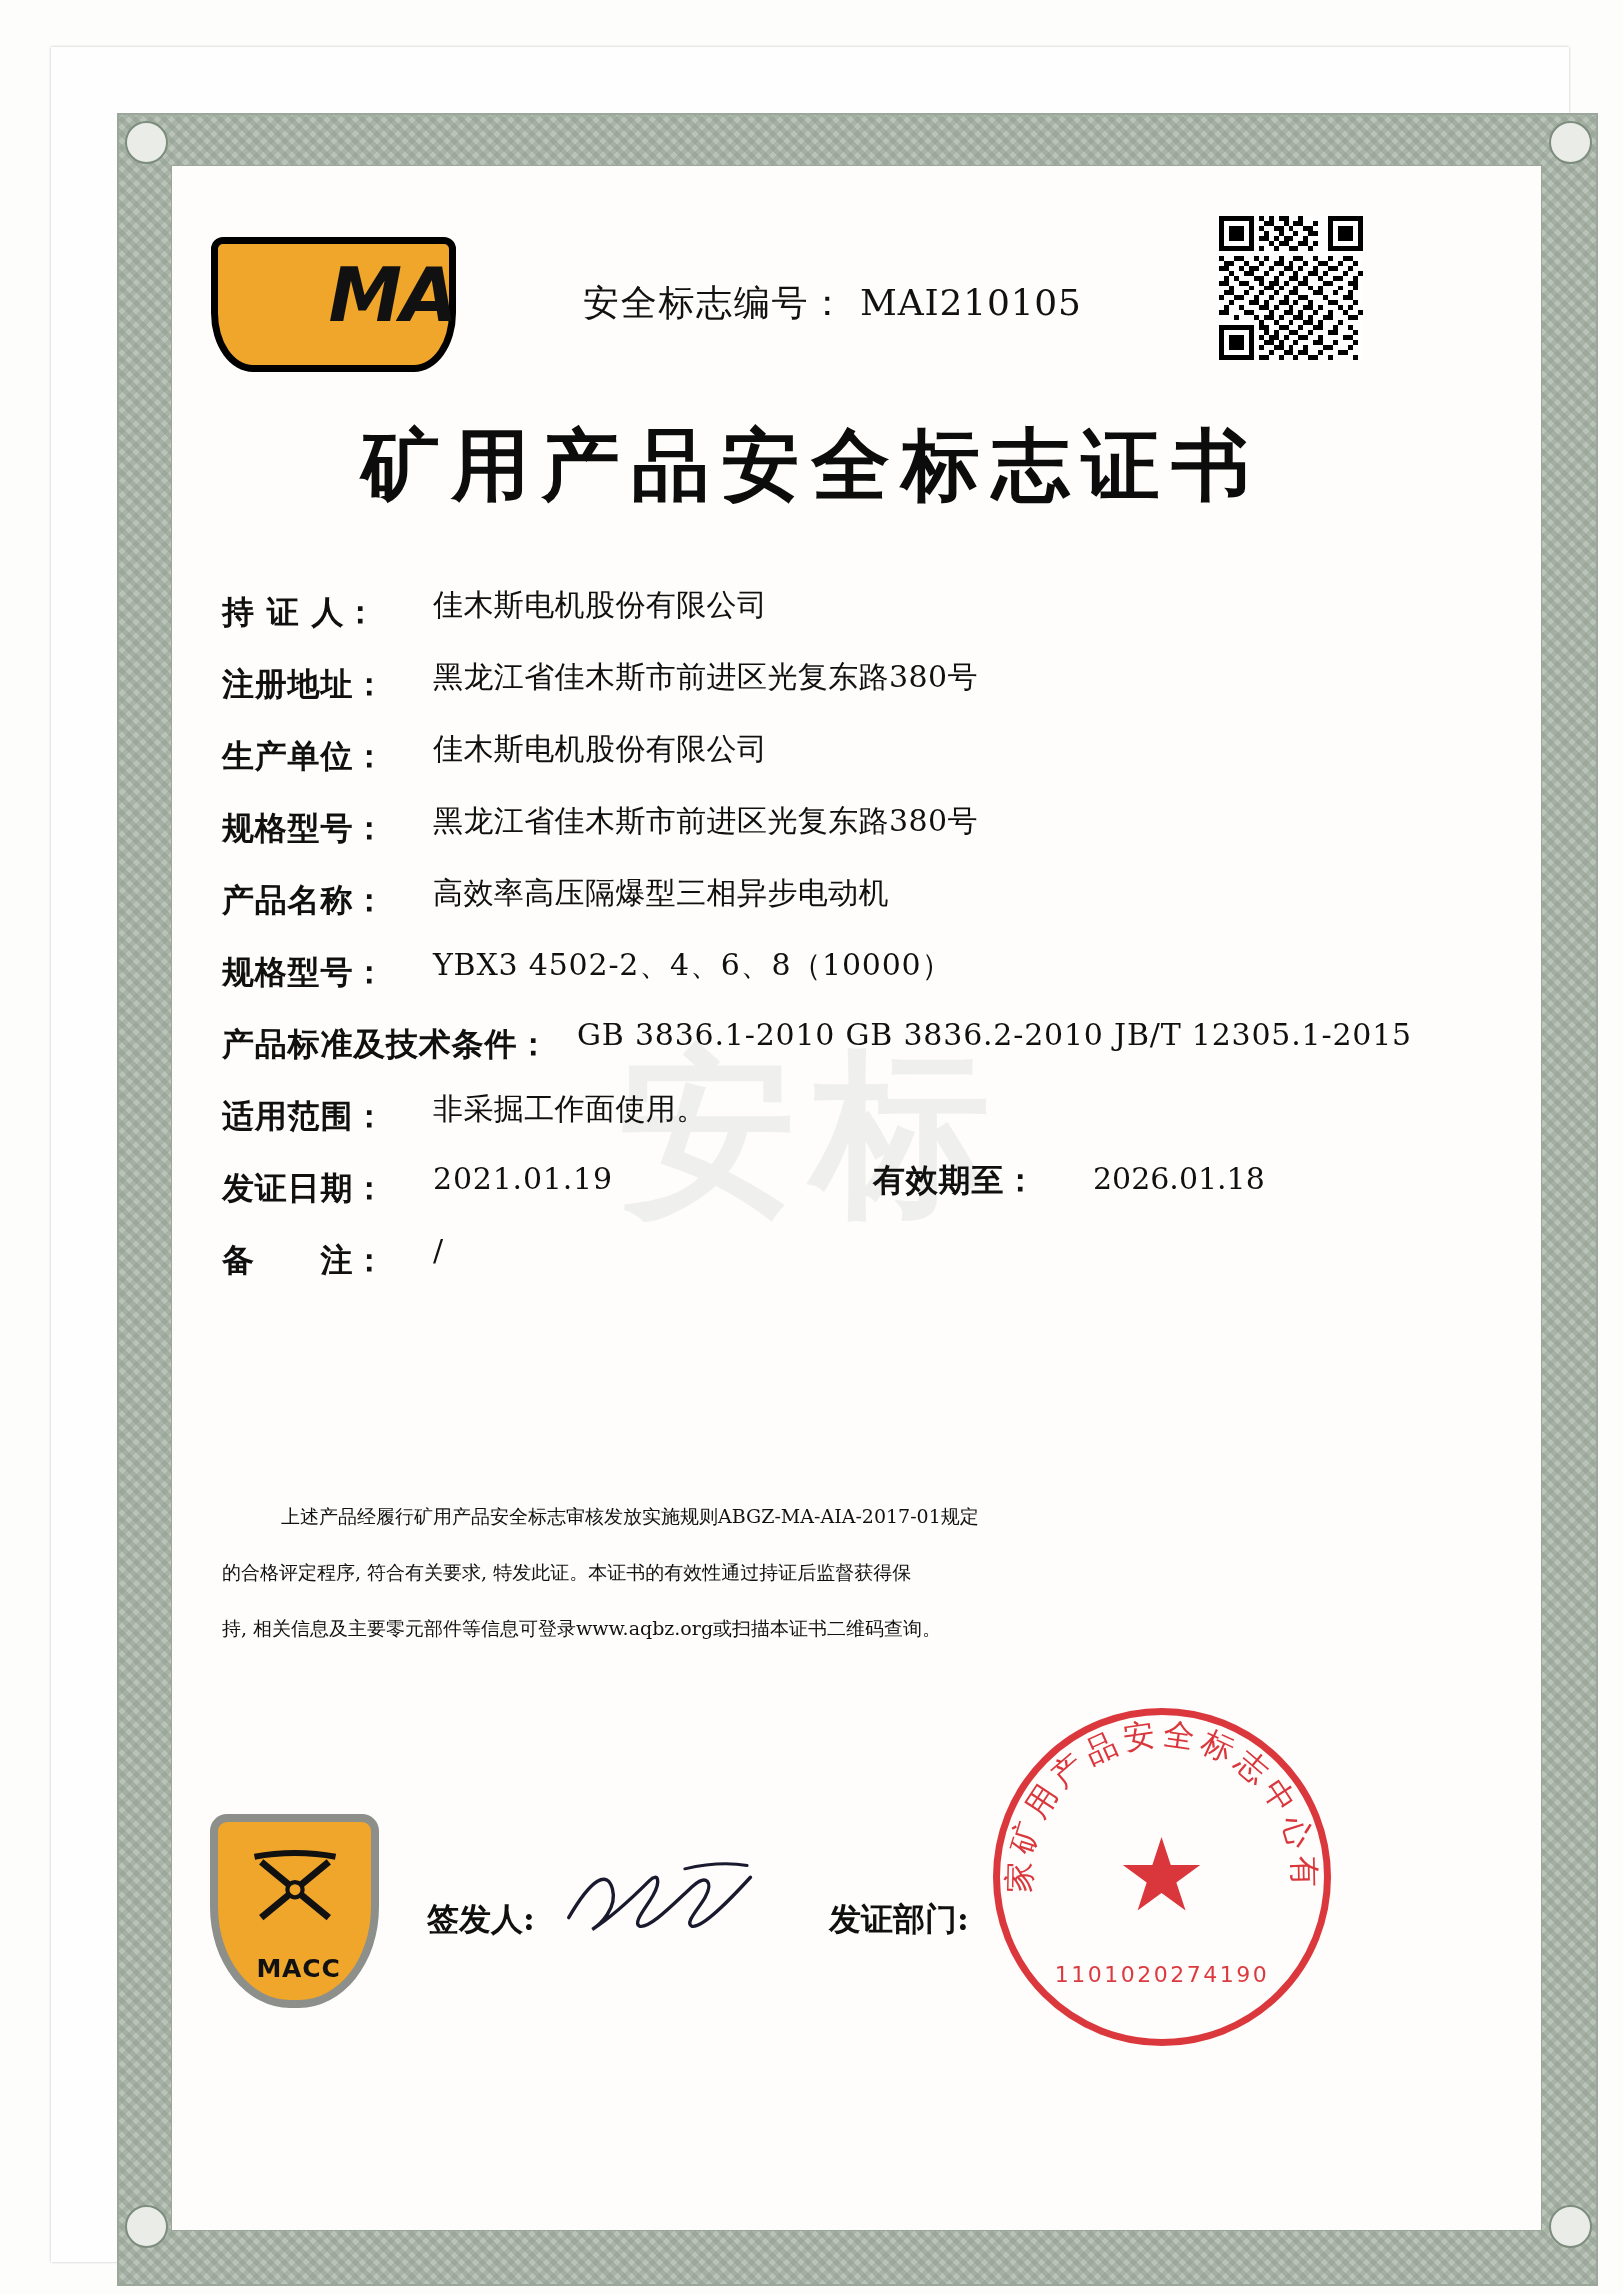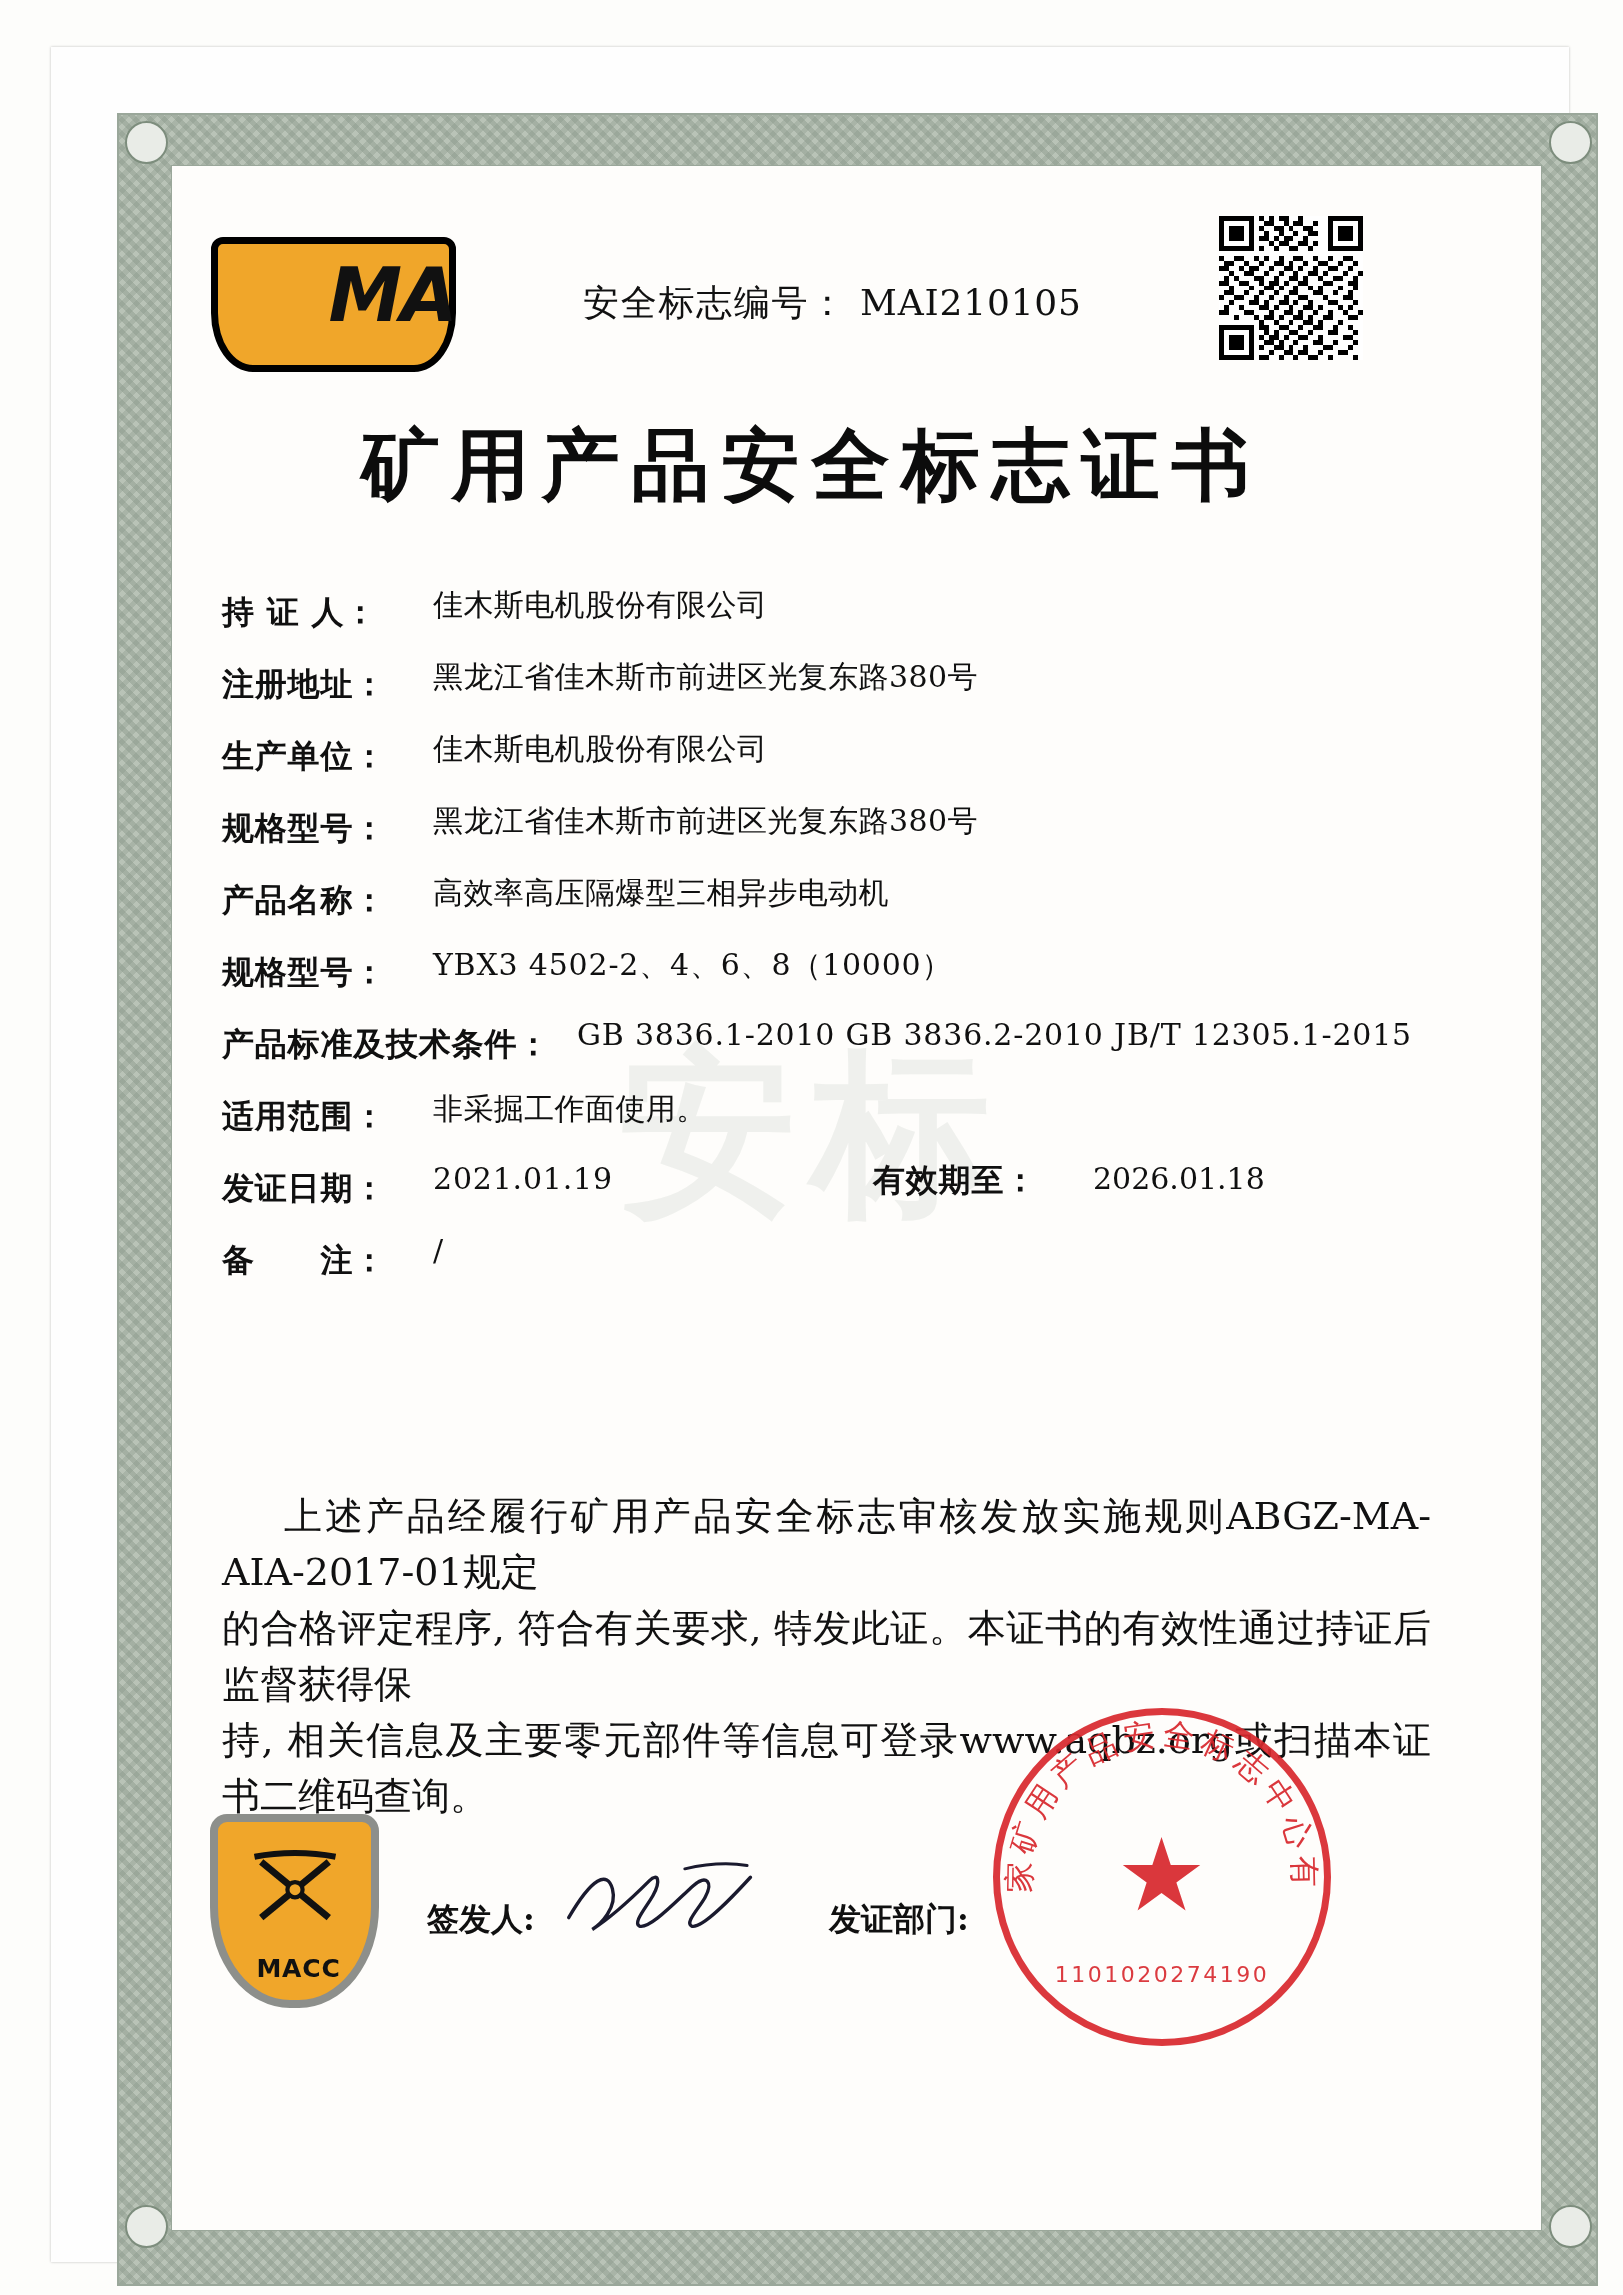--- a/index.html
+++ b/index.html
@@ -214,21 +214,21 @@
     font-size: 30px;
   }
 
   
   .statement {
     position: absolute;
     left: 222px;
     top: 1488px;
     width: 1209px;
     font-family: "DejaVu Serif", serif;
-    font-size: 38px;
+    font-size: 19px;
     line-height: 56px;
     color: #111;
     text-align: justify;
   }
   .statement .indent { display:inline-block; width: 59px; }
 
   
   .macc-badge {
     position: absolute;
     left: 210px;

